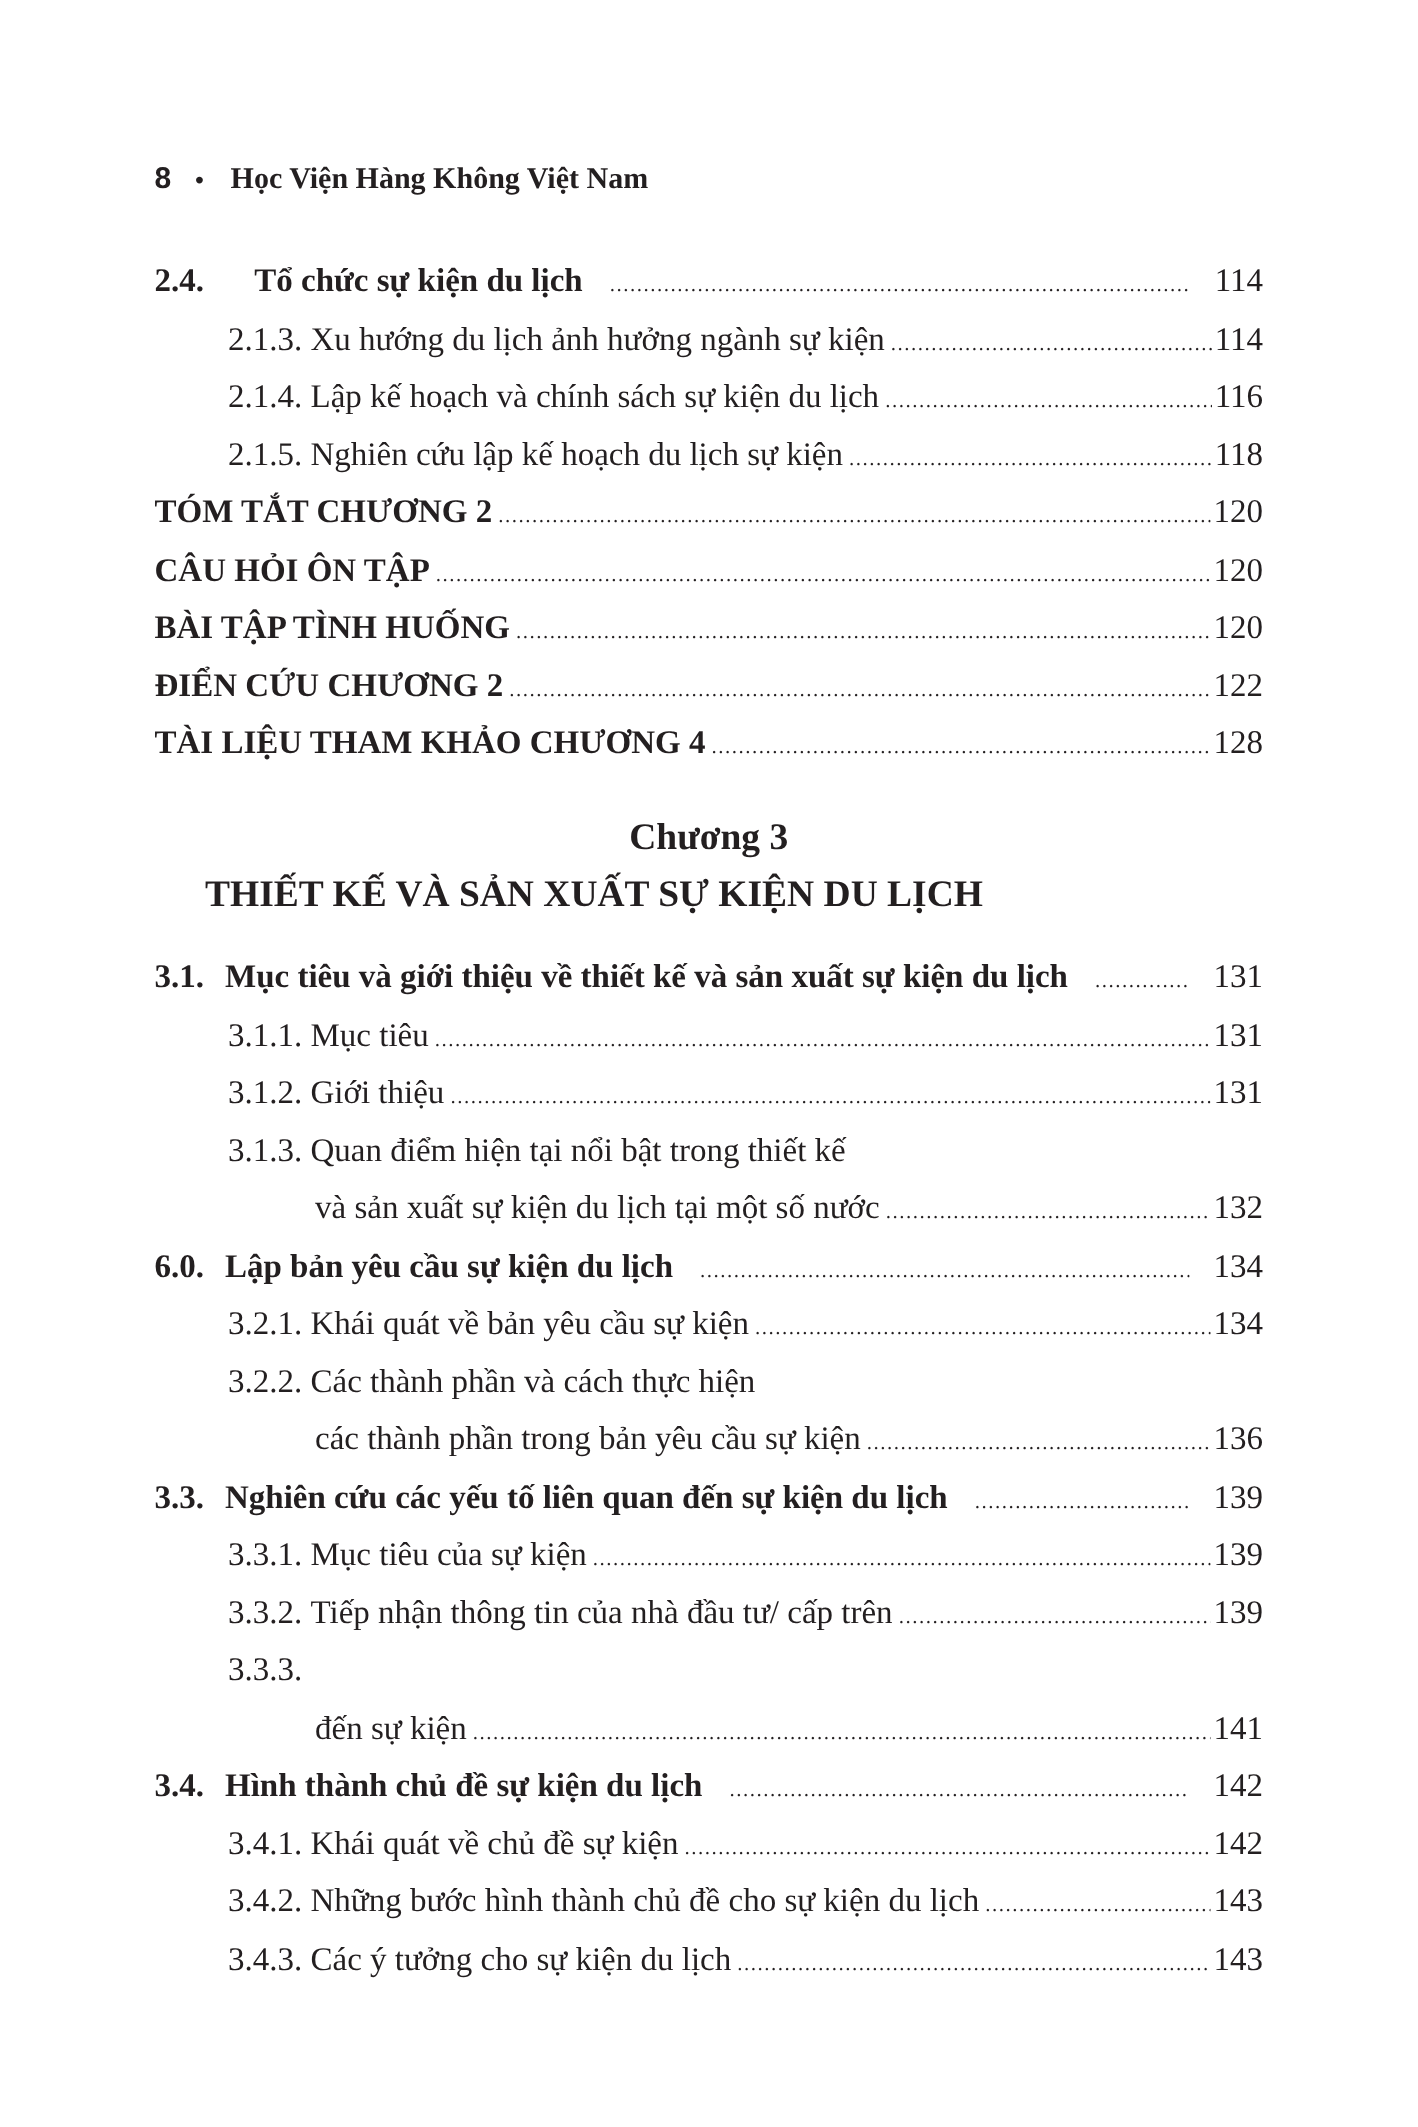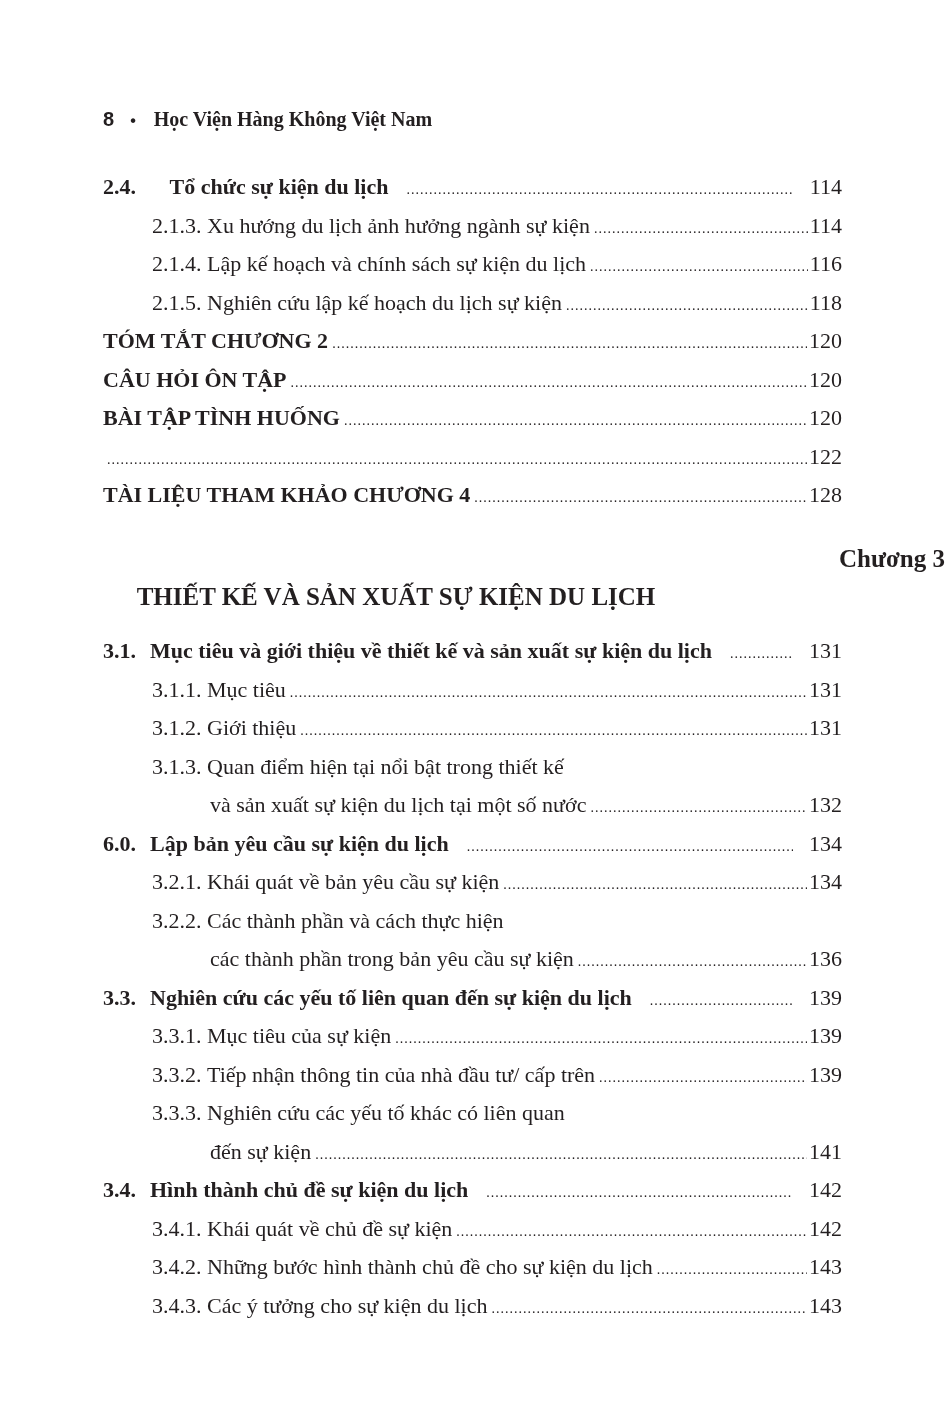--- a/index.html
+++ b/index.html
@@ -81,21 +81,20 @@
       width: 945px;
       text-align: center;
       font-weight: bold;
     }
     .chapter-heading .label {
       position: absolute;
       top: 545px;
       left: 0;
       width: 945px;
       font-size: 25px;
-      text-align: right;
     }
     .chapter-heading .title {
       position: absolute;
       top: 583px;
       left: 0;
       width: 792px;
       font-size: 25px;
     }
   </style>
 </head>
@@ -137,20 +136,21 @@
     <span class="title">CÂU HỎI ÔN TẬP</span>
     <span class="leader"></span>
     <span class="page">120</span>
   </div>
   <div class="toc-row caps">
     <span class="title">BÀI TẬP TÌNH HUỐNG</span>
     <span class="leader"></span>
     <span class="page">120</span>
   </div>
   <div class="toc-row caps">
+    <span class="title">ĐIỂN CỨU CHƯƠNG 2</span>
     <span class="leader"></span>
     <span class="page">122</span>
   </div>
   <div class="toc-row caps">
     <span class="title">TÀI LIỆU THAM KHẢO CHƯƠNG 4</span>
     <span class="leader"></span>
     <span class="page">128</span>
   </div>
 </div>
 
@@ -213,21 +213,21 @@
     <span class="num">3.3.1.</span>&nbsp;<span class="title">Mục tiêu của sự kiện</span>
     <span class="leader"></span>
     <span class="page">139</span>
   </div>
   <div class="toc-row lvl2">
     <span class="num">3.3.2.</span>&nbsp;<span class="title">Tiếp nhận thông tin của nhà đầu tư/ cấp trên</span>
     <span class="leader"></span>
     <span class="page">139</span>
   </div>
   <div class="toc-row lvl2">
-    <span class="num">3.3.3.</span>&nbsp;<span class="title">Nghiên cứu các yếu tố khác có liên quan</span>
+    <span class="num">3.3.3.</span>&nbsp;
   </div>
   <div class="toc-row cont">
     <span class="title">đến sự kiện</span>
     <span class="leader"></span>
     <span class="page">141</span>
   </div>
   <div class="toc-row lvl1 sec">
     <span class="num">3.4.</span>
       <span class="title">Hình thành chủ đề sự kiện du lịch</span>
     <span class="leader"></span>

